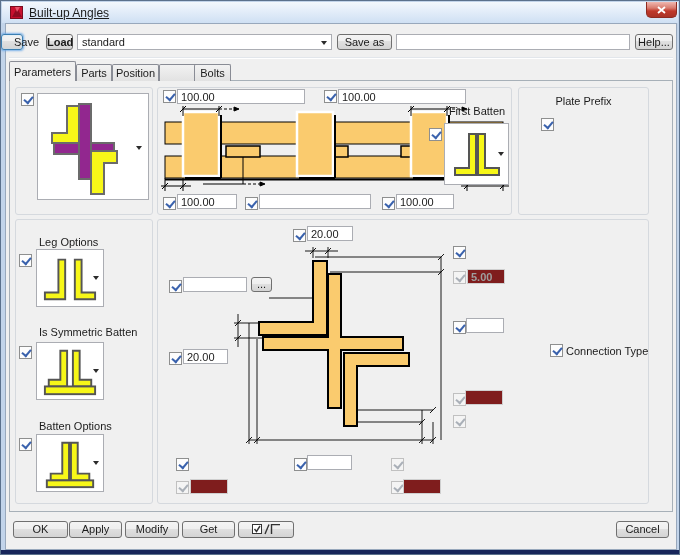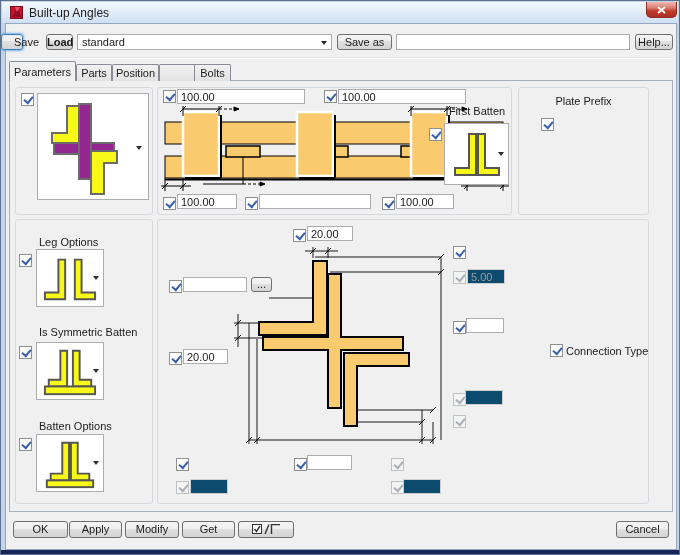--- a/index.html
+++ b/index.html
@@ -8,21 +8,21 @@
   .win {
     position:relative; width:680px; height:555px;
     background:#c2d4ea; border:1px solid #5b718c; overflow:hidden;
     font-size:11px; color:#1b1b1b;
   }
   .win .bottomstrip { position:absolute; left:0; right:0; bottom:0; height:4px; background:#17255a; }
   .titlebar {
     position:absolute; left:1px; top:1px; width:676px; height:21px;
     background:linear-gradient(180deg,#f3f8fd 0%,#e3edf9 45%,#cfe0f3 100%);
   }
-  .title { position:absolute; left:27px; top:4px; font-size:12px; color:#1c1c1c; }
+  .title { position:absolute; left:27px; top:4px; font-size:12px; color:#1c1c1c;text-decoration:underline; }
   .appicon { position:absolute; left:8px; top:3px; width:15px; height:15px; }
   .closebtn {
     position:absolute; left:644px; top:0px; width:31px; height:16px;
     background:linear-gradient(180deg,#f0b8b0 0%,#d97c6f 40%,#c0392b 60%,#a93226 100%);
     border:1px solid #8e2a20; border-top:none; border-radius:0 0 5px 5px;
     display:flex; align-items:center; justify-content:center;
   }
   .content-bg { position:absolute; left:4px; top:22px; width:672px; height:527px; background:#f0f0f0; border:1px solid #98a8bc; }
   .sep { position:absolute; left:8px; top:56px; width:664px; height:2px; border-top:1px solid #e2e6eb; border-bottom:1px solid #ffffff; }
 
@@ -31,21 +31,21 @@
     background:linear-gradient(180deg,#f4f4f4 0%,#efefef 45%,#e0e0e0 46%,#d4d4d4 100%);
     font-size:11px; text-align:center; line-height:15px; color:#1b1b1b;
   }
   .btn.small { height:16px; line-height:14px; }
   .btn.focus { border-color:#3c7fb1; box-shadow:0 0 2px 1px rgba(102,167,232,.85), inset 0 0 2px #bfe0f5; }
 
   .field {
     position:absolute; height:15px; background:#fff; border:1px solid #abadb3;
     font-family:"Liberation Sans", sans-serif; font-size:11px; padding:0 0 0 3px; color:#1b1b1b;
   }
-  .field.dis { background:#0c4a6e; border-color:#cfcfcf; color:#9e9e9e; }
+  .field.dis { background:#7f1d1d; border-color:#cfcfcf; color:#9e9e9e;font-weight:bold; }
 
   .cb { position:absolute; width:13px; height:13px; background:#fdfdfd; border:1px solid #8e8f8f; }
   .cb.checked::after {
     content:""; position:absolute; left:2px; top:2px; width:7px; height:4px;
     border-left:2px solid #3a62ad; border-bottom:2px solid #3a62ad; transform:rotate(-50deg);
   }
   .cb.dis { border-color:#c0c0c0; background:#f4f4f4; }
   .cb.dis.checked::after { border-color:#aab0b8; }
 
   .combo {

